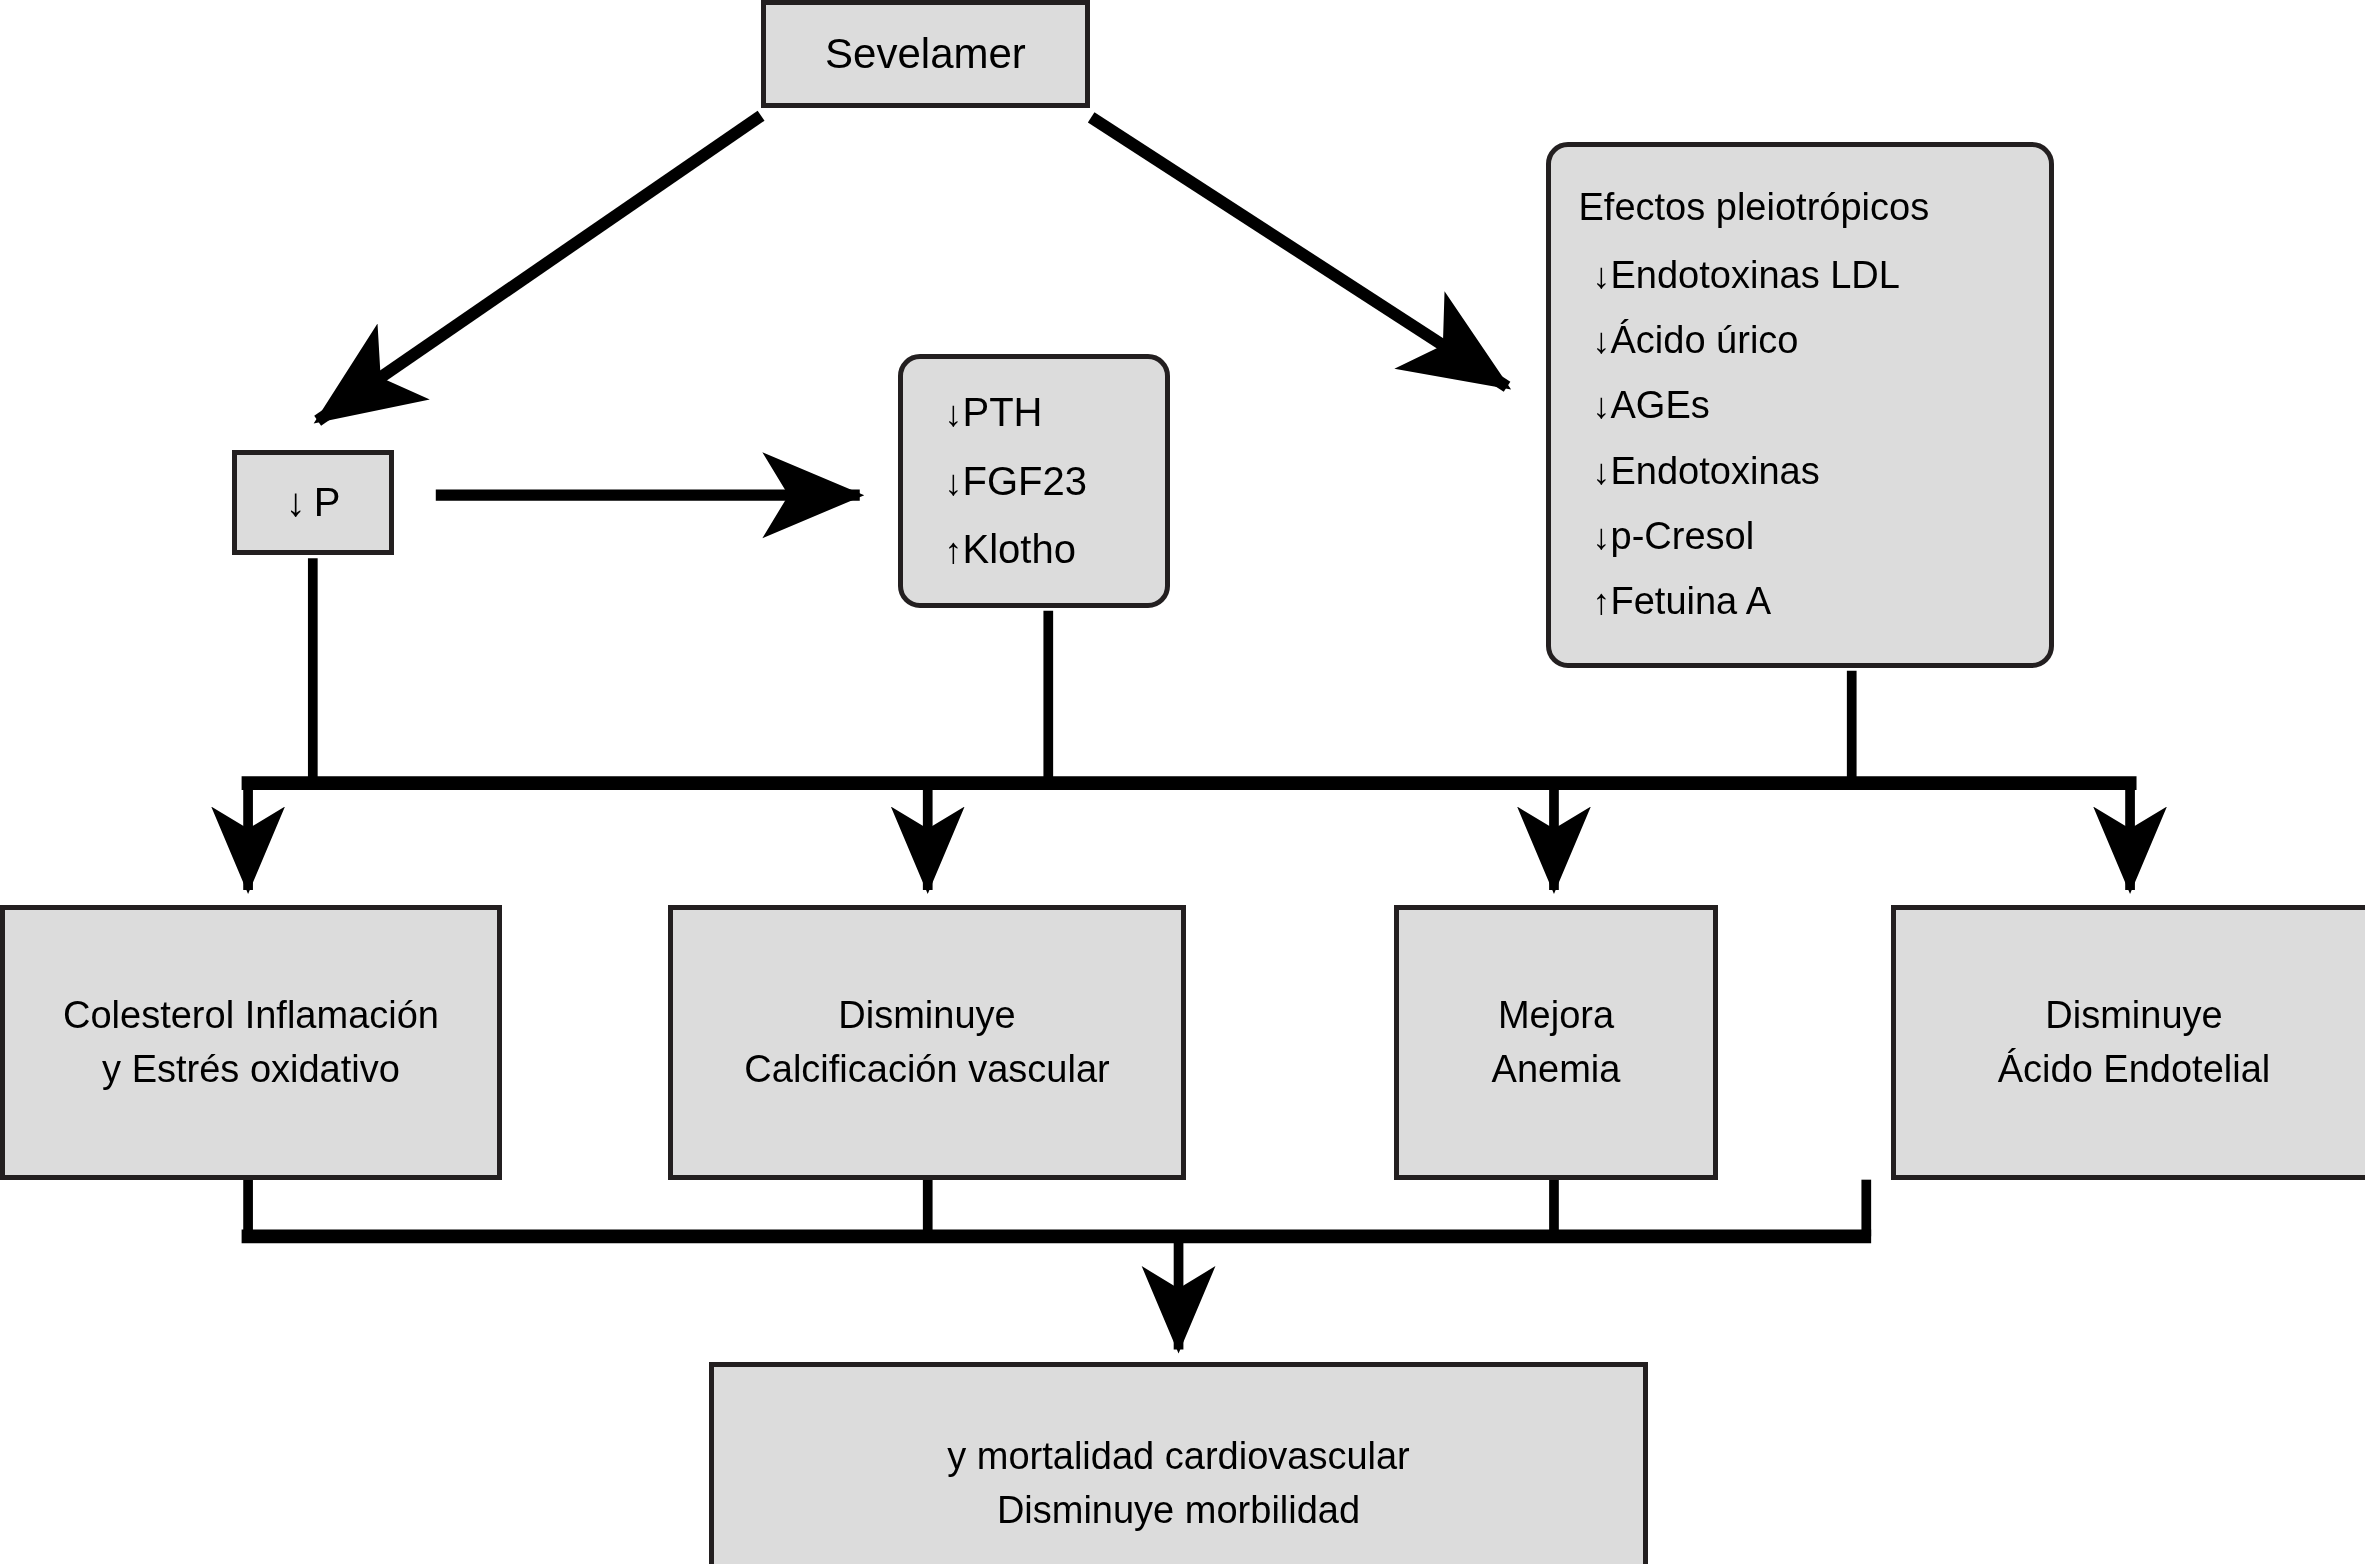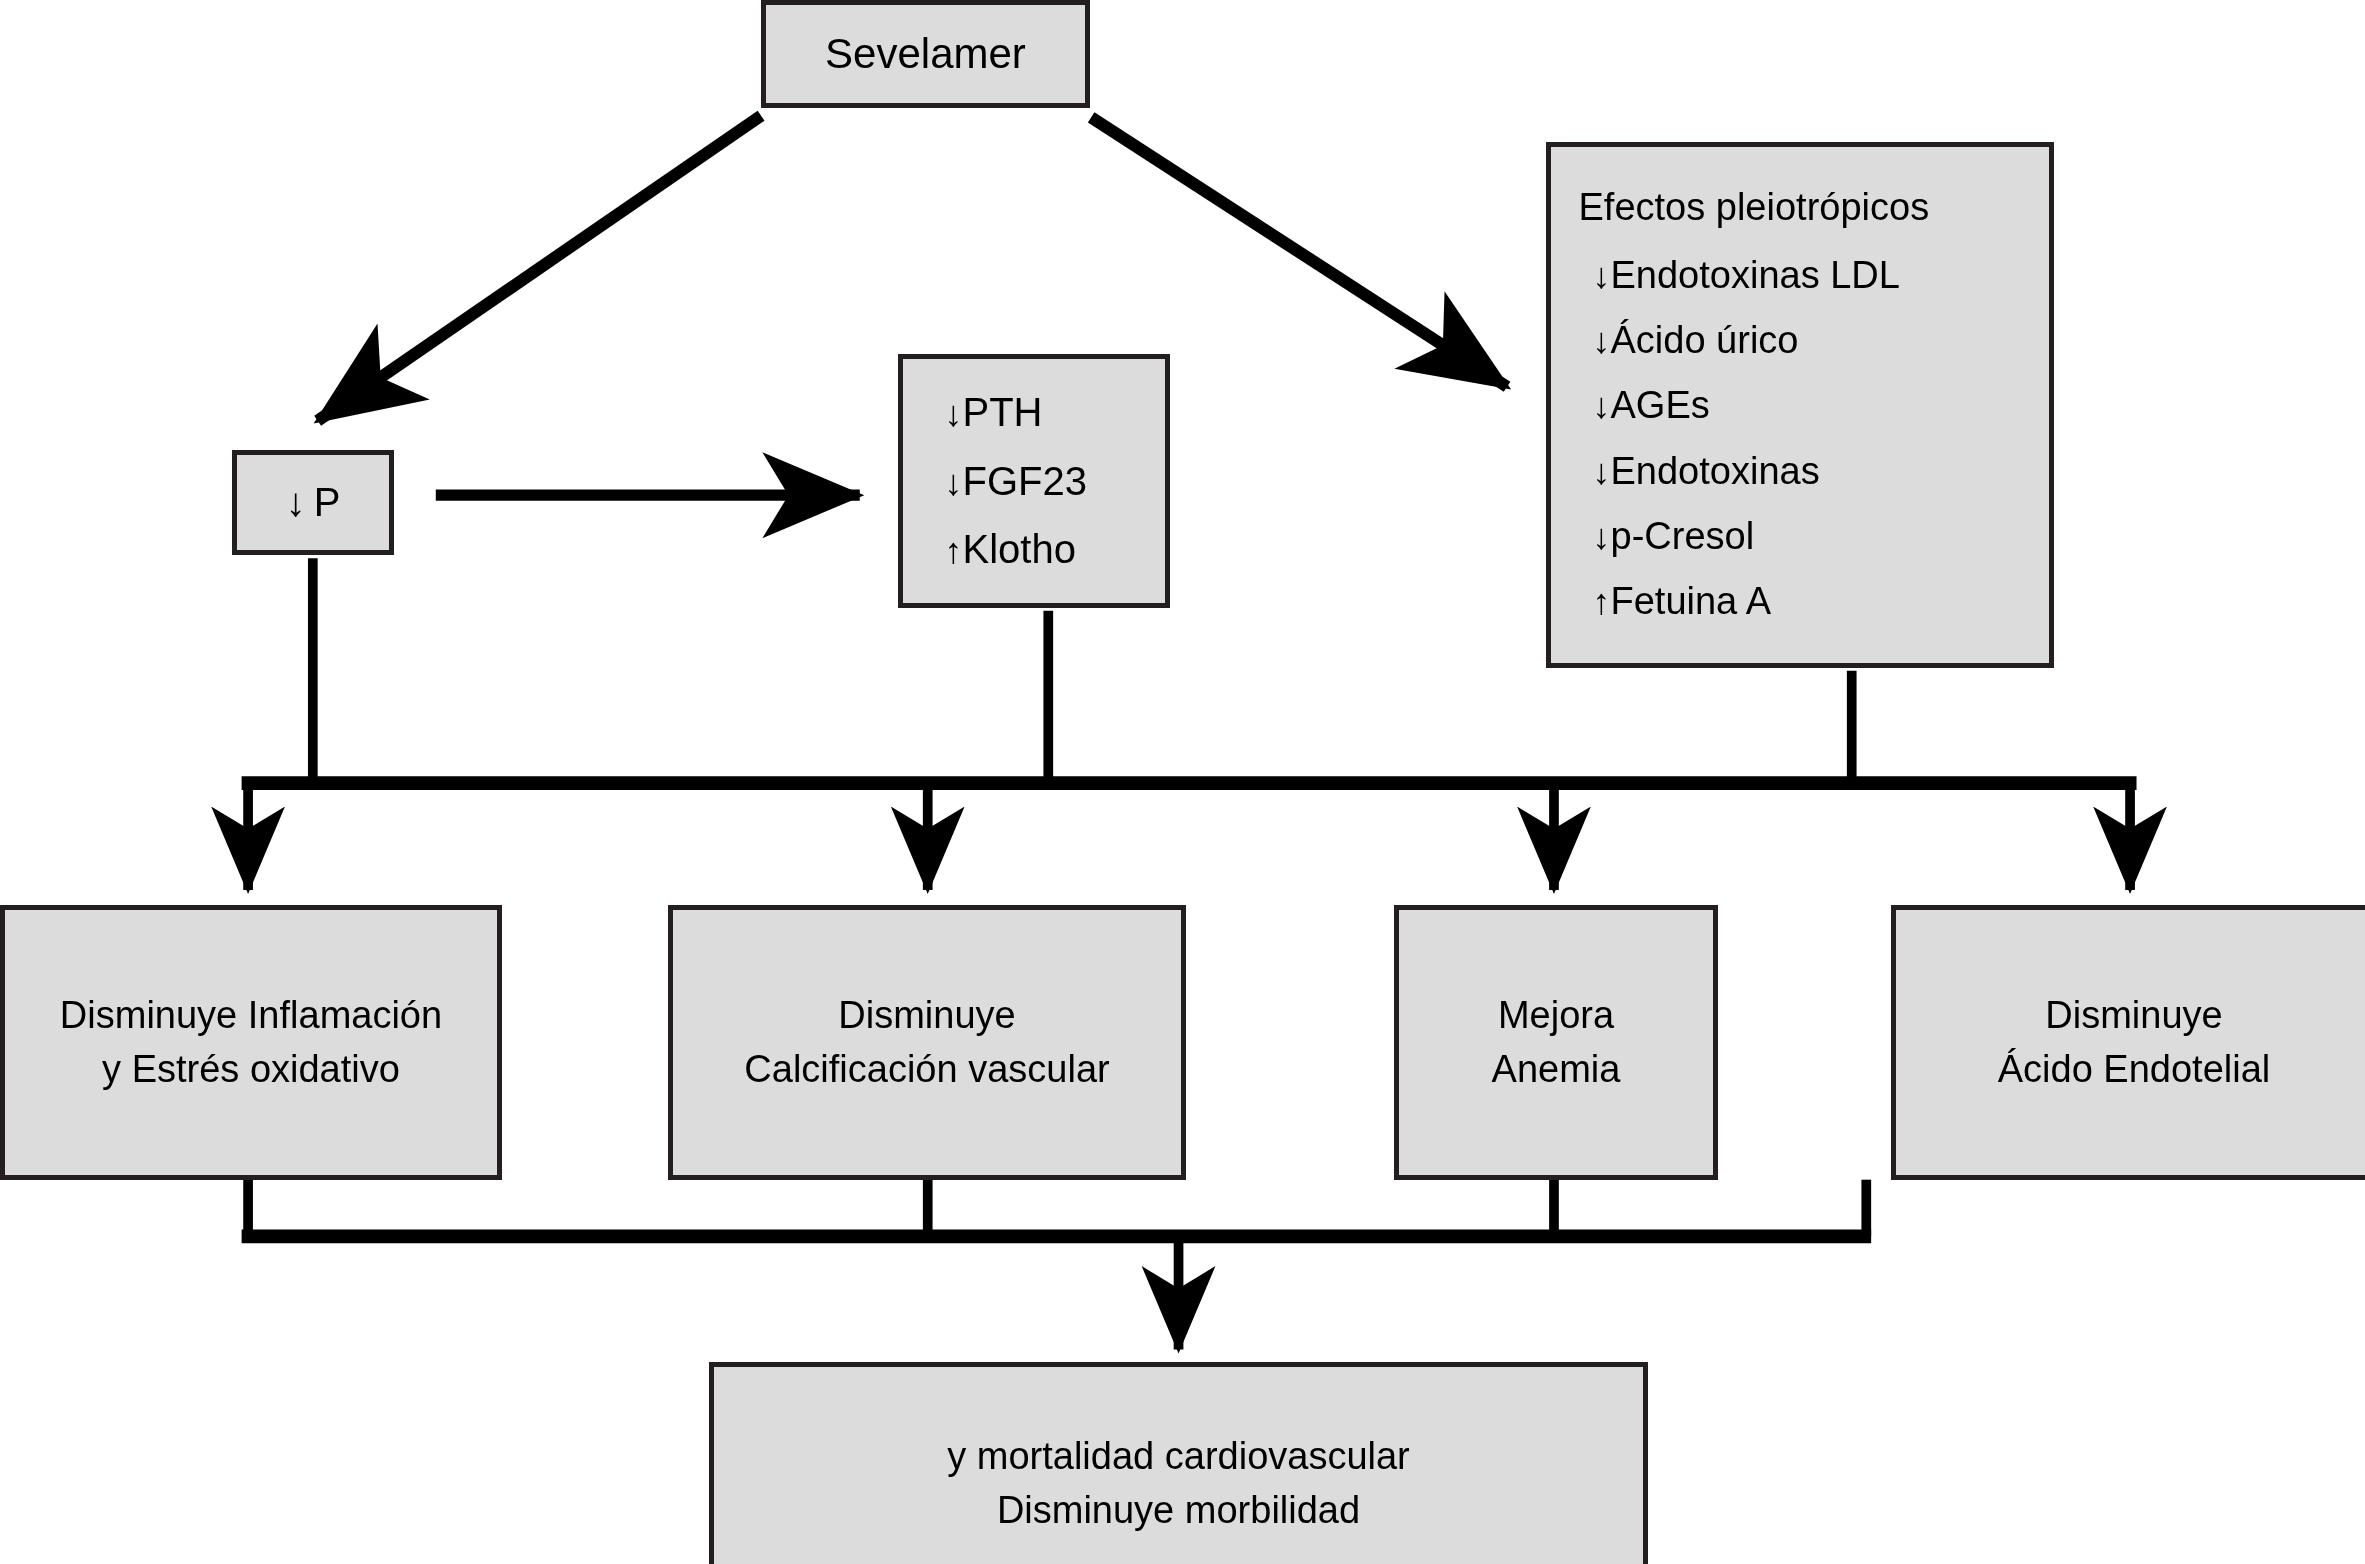--- a/index.html
+++ b/index.html
@@ -4,21 +4,21 @@
 <title>Sevelamer flowchart</title>
 <style>
   html,body{margin:0;padding:0;background:#ffffff;}
   body{font-family:"Liberation Sans",sans-serif;}
   #stage{position:relative;width:2366px;height:1564px;background:#ffffff;overflow:hidden;}
   svg.lines{position:absolute;left:0;top:0;width:2366px;height:1564px;pointer-events:none;}
   .box{position:absolute;background:#dcdcdc;border:5.7px solid #231f20;box-sizing:border-box;
        display:flex;flex-direction:column;align-items:center;justify-content:center;
        color:#000;font-size:38px;line-height:1.42;text-align:right;}
   .box .line{white-space:nowrap;}
-  .box.left{align-items:flex-start;}
+  .box.left{align-items:flex-start;border-radius:22px;}
   .list{display:flex;flex-direction:column;align-items:flex-start;justify-content:center;
         padding-left:27.5px;width:100%;box-sizing:border-box;}
   .list .row{display:flex;align-items:baseline;white-space:nowrap;margin:5.7px 0;}
   .list .row .ar{display:inline-block;width:32px;font-size:36px;}
   .list .hdr{margin-bottom:8px;margin-left:0px;}
   .inline-ar{display:inline-block;margin-right:8px;}
   #sevelamer{left:761px;top:0px;width:329px;height:108px;font-size:42px;}
   #pleio{left:1546px;top:142px;width:508px;height:526px;font-size:38px;}
   #pth{left:898px;top:354px;width:272px;height:254px;font-size:40px;}
   #pbox{left:232px;top:450px;width:162px;height:105px;font-size:40px;}
@@ -118,21 +118,21 @@
         <span>p-Cresol</span>
       </div>
       <div class="row">
         <span class="ar">↑</span>
         <span>Fetuina A</span>
       </div>
     </div>
   </div>
 
   <div class="box" id="o1">
-    <span class="line">Disminuye Inflamación</span>
+    <span class="line">Colesterol Inflamación</span>
     <span class="line">y Estrés oxidativo</span>
   </div>
   <div class="box" id="o2">
     <span class="line">Disminuye</span>
     <span class="line">Calcificación vascular</span>
   </div>
   <div class="box" id="o3">
     <span class="line">Mejora</span>
     <span class="line">Anemia</span>
   </div>

